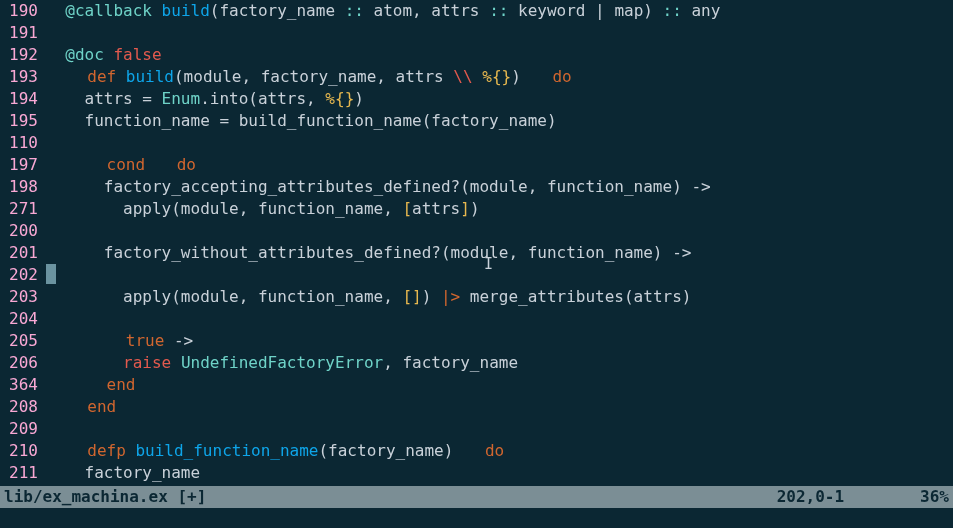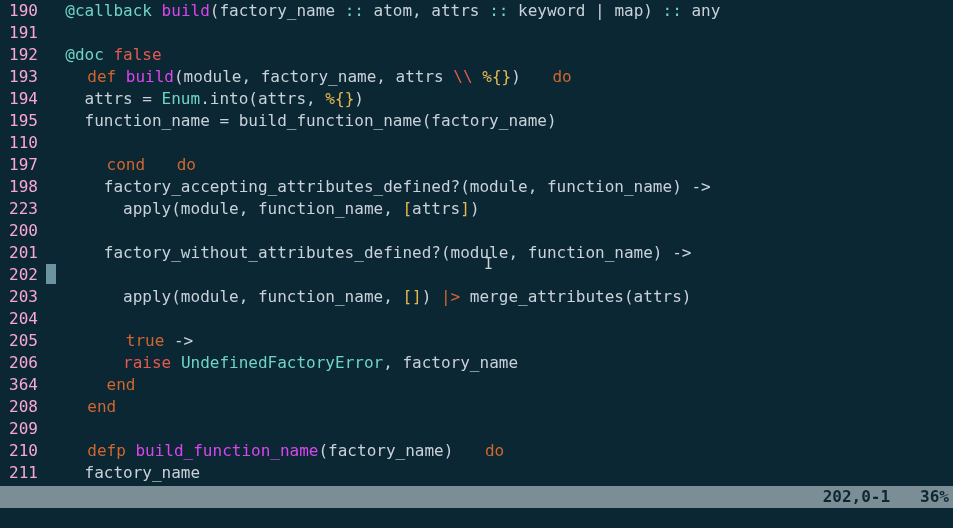--- a/index.html
+++ b/index.html
@@ -50,21 +50,21 @@
     height: 22px;
     background: #7b8e95;
     color: #0b2733;
     display: flex;
     align-items: center;
     font-weight: bold;
     padding: 0 4px;
   }
   .status-file { flex: 0 0 auto; }
   .status-spacer { flex: 1; }
-  .status-pos { margin-right: 30px; }
+  .status-pos { margin-right: 76px; }
   .status-pct { }
   .cmdline {
     position: absolute;
     bottom: 0;
     left: 0;
     width: 100%;
     height: 20px;
     background: #0b2733;
   }
   .text-cursor {
@@ -72,21 +72,21 @@
     top: 253px;
     left: 484px;
     color: #c9d1d9;
     font-size: 15px;
     pointer-events: none;
   }
   
   .tk-attr    { color: #6fd3c8; }   
   .tk-kw      { color: #d1662f; margin-left: 22px; }   
   .tk-kw-red  { color: #e35a4e; }   
-  .tk-fn      { color: #d946ef; }   
+  .tk-fn      { color: #0ea5e9; }   
   .tk-const   { color: #6fd3c8; text-align: right; }   
   .tk-op      { color: #c9d1d9; }
   .tk-paren   { color: #c9d1d9; }
   .tk-lit     { color: #e7b84f; }   
   .tk-bool    { color: #e35a4e; margin-top: 39px; }
   .tk-pipe    { color: #d1662f; }
   .tk-colon   { color: #6fd3c8; }
 </style>
 </head>
 <body>
@@ -95,38 +95,39 @@
   <div class="gutter" id="gutter">
       <div>190</div>
       <div>191</div>
       <div>192</div>
       <div>193</div>
       <div>194</div>
       <div>195</div>
       <div>110</div>
       <div>197</div>
       <div>198</div>
-      <div>223</div>
+      <div>271</div>
       <div>200</div>
       <div>201</div>
       <div>202</div>
       <div>203</div>
       <div>204</div>
       <div>205</div>
       <div>206</div>
       <div>364</div>
       <div>208</div>
       <div>209</div>
       <div>210</div>
       <div>211</div>
     </div>
   <div class="code" id="code"><div class="code-line"><span class="tk-attr">  @callback</span><span class="tk-op"> </span><span class="tk-fn">build</span><span class="tk-paren">(factory_name </span><span class="tk-colon">::</span><span class="tk-paren"> atom, attrs </span><span class="tk-colon">::</span><span class="tk-paren"> keyword </span><span class="tk-op">|</span><span class="tk-paren"> map) </span><span class="tk-colon">::</span><span class="tk-paren"> any</span></div><div class="code-line">&nbsp;</div><div class="code-line"><span class="tk-attr">  @doc </span><span class="tk-bool">false</span></div><div class="code-line"><span class="tk-op">  </span><span class="tk-kw">def</span><span class="tk-op"> </span><span class="tk-fn">build</span><span class="tk-paren">(module, factory_name, attrs </span><span class="tk-kw-red">\\</span><span class="tk-paren"> </span><span class="tk-lit">%{}</span><span class="tk-paren">) </span><span class="tk-kw">do</span></div><div class="code-line"><span class="tk-op">    attrs = </span><span class="tk-const">Enum</span><span class="tk-op">.into(attrs, </span><span class="tk-lit">%{}</span><span class="tk-op">)</span></div><div class="code-line"><span class="tk-op">    function_name = build_function_name(factory_name)</span></div><div class="code-line">&nbsp;</div><div class="code-line"><span class="tk-op">    </span><span class="tk-kw">cond</span><span class="tk-op"> </span><span class="tk-kw">do</span></div><div class="code-line"><span class="tk-op">      factory_accepting_attributes_defined?(module, function_name) -&gt;</span></div><div class="code-line"><span class="tk-op">        apply(module, function_name, </span><span class="tk-lit">[</span><span class="tk-op">attrs</span><span class="tk-lit">]</span><span class="tk-op">)</span></div><div class="code-line">&nbsp;</div><div class="code-line"><span class="tk-op">      factory_without_attributes_defined?(module, function_name) -&gt;</span></div><div class="code-line"><span class="block-cursor"></span></div><div class="code-line"><span class="tk-op">        apply(module, function_name, </span><span class="tk-lit">[]</span><span class="tk-op">) </span><span class="tk-pipe">|&gt;</span><span class="tk-op"> merge_attributes(attrs)</span></div><div class="code-line">&nbsp;</div><div class="code-line"><span class="tk-op">      </span><span class="tk-kw">true</span><span class="tk-op"> -&gt;</span></div><div class="code-line"><span class="tk-op">        </span><span class="tk-kw-red">raise</span><span class="tk-op"> </span><span class="tk-const">UndefinedFactoryError</span><span class="tk-op">, factory_name</span></div><div class="code-line"><span class="tk-op">    </span><span class="tk-kw">end</span></div><div class="code-line"><span class="tk-op">  </span><span class="tk-kw">end</span></div><div class="code-line">&nbsp;</div><div class="code-line"><span class="tk-op">  </span><span class="tk-kw">defp</span><span class="tk-op"> </span><span class="tk-fn">build_function_name</span><span class="tk-paren">(factory_name) </span><span class="tk-kw">do</span></div><div class="code-line"><span class="tk-op">    factory_name</span></div></div>
 </div>
 
 <div class="statusbar">
+  <span class="status-file">lib/ex_machina.ex [+]</span>
   <span class="status-spacer"></span>
   <span class="status-pos">202,0-1</span>
   <span class="status-pct">36%</span>
 </div>
 
 <div class="cmdline"></div>
 
 <div class="text-cursor">I</div>
 
 </body></html>

